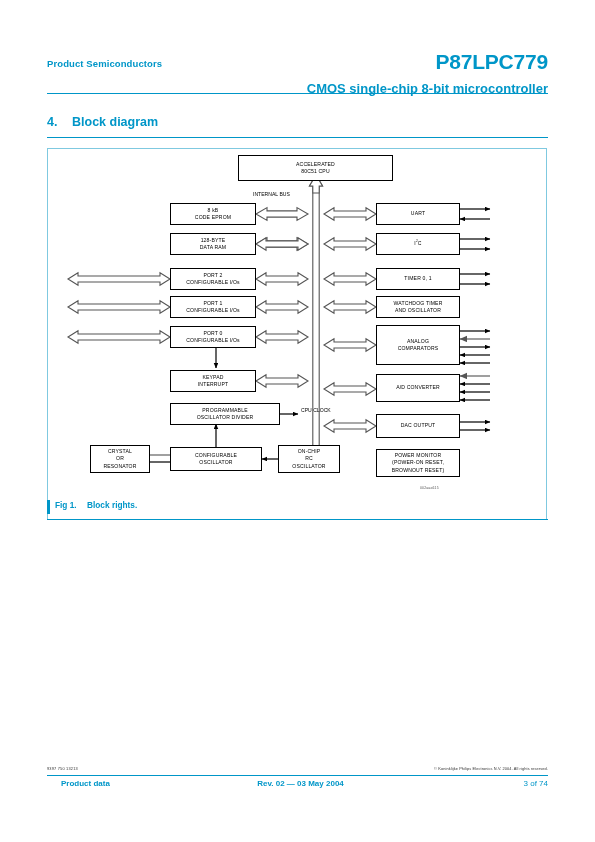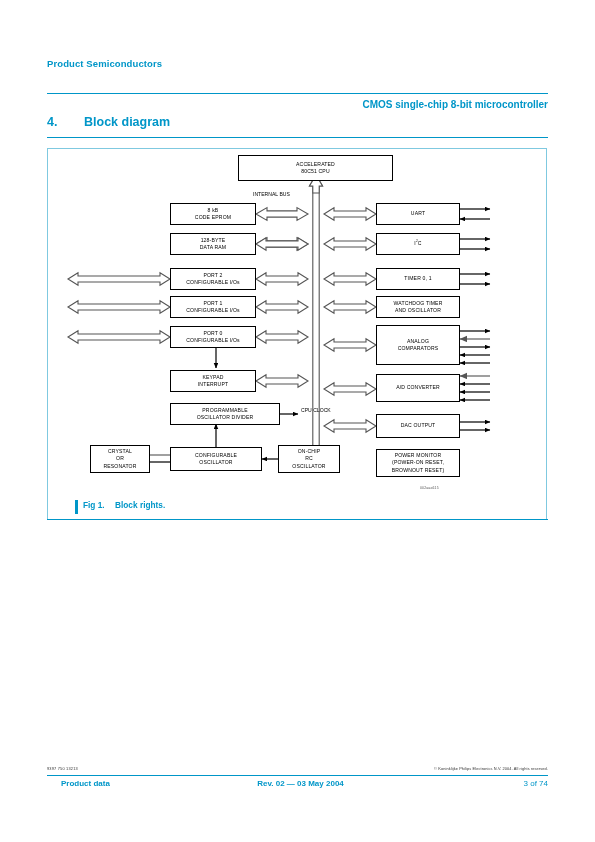--- a/index.html
+++ b/index.html
@@ -16,49 +16,48 @@
   .hdr-left{
     position:absolute;left:47px;top:58px;
     font-size:9.5px;font-weight:bold;color:#0096c8;letter-spacing:.1px;
   }
   .hdr-title{
     position:absolute;right:47px;top:50px;
     font-size:21px;font-weight:bold;color:#0096c8;letter-spacing:-.2px;
     text-align:right;
   }
   .hdr-sub{
-    position:absolute;right:47px;top:99px;
-    font-size:10px;font-weight:bold;color:#0096c8;text-align:center;
+    position:absolute;right:47px;top:81px;
+    font-size:13px;font-weight:bold;color:#0096c8;text-align:center;
   }
   .hdr-rule{
     position:absolute;left:47px;right:47px;top:93px;height:1px;background:#0096c8;
   }
 
   
   .sec-num{
     position:absolute;left:47px;top:115px;
     font-size:12.5px;font-weight:bold;color:#0096c8;
   }
   .sec-title{
     position:absolute;left:72px;top:115px;
-    font-size:12.5px;font-weight:bold;color:#0096c8;margin-left:12px;
+    font-size:12.5px;font-weight:bold;color:#0096c8;
   }
   .sec-rule{
     position:absolute;left:47px;right:47px;top:137px;height:1px;background:#0096c8;
   }
 
   
   .fig-box{
     position:absolute;left:47px;top:148px;width:500px;height:372px;
     border:1px solid #7fc9e0;box-sizing:border-box;background:#fff;
   }
   .fig-cap{
     position:absolute;left:47px;top:500px;width:452px;height:20px;
     box-sizing:border-box;
-    margin-left:28px;
   }
   .fig-cap .bar{
     position:absolute;left:0;top:0;width:2.5px;height:14px;background:#0096c8;
   }
   .fig-cap .lbl{
     position:absolute;left:8px;top:0px;font-size:8.3px;font-weight:bold;color:#0096c8;
   }
   .fig-cap .txt{
     position:absolute;left:40px;top:0px;font-size:8.3px;font-weight:bold;color:#0096c8;
   }
@@ -93,20 +92,21 @@
   .ft-center{position:absolute;left:0;right:0;top:779px;text-align:center;font-size:8px;font-weight:bold;color:#0096c8;padding-left:6px;}
   .ft-right{position:absolute;right:47px;top:779px;font-size:8px;font-weight:normal;color:#0096c8;}
   sup{font-size:.62em;vertical-align:super;line-height:0;}
 </style>
 </head>
 <body>
 
 <div class="page">
 
   <div class="hdr-left">Product Semiconductors</div>
+  <div class="hdr-title">P87LPC779</div>
   <div class="hdr-sub">CMOS single-chip 8-bit microcontroller</div>
   <div class="hdr-rule"></div>
 
   <div class="sec-num">4.</div>
   <div class="sec-title">Block diagram</div>
   <div class="sec-rule"></div>
 
   <div class="fig-box">
 
     <svg class="diagram-svg" viewBox="0 0 500 372">

